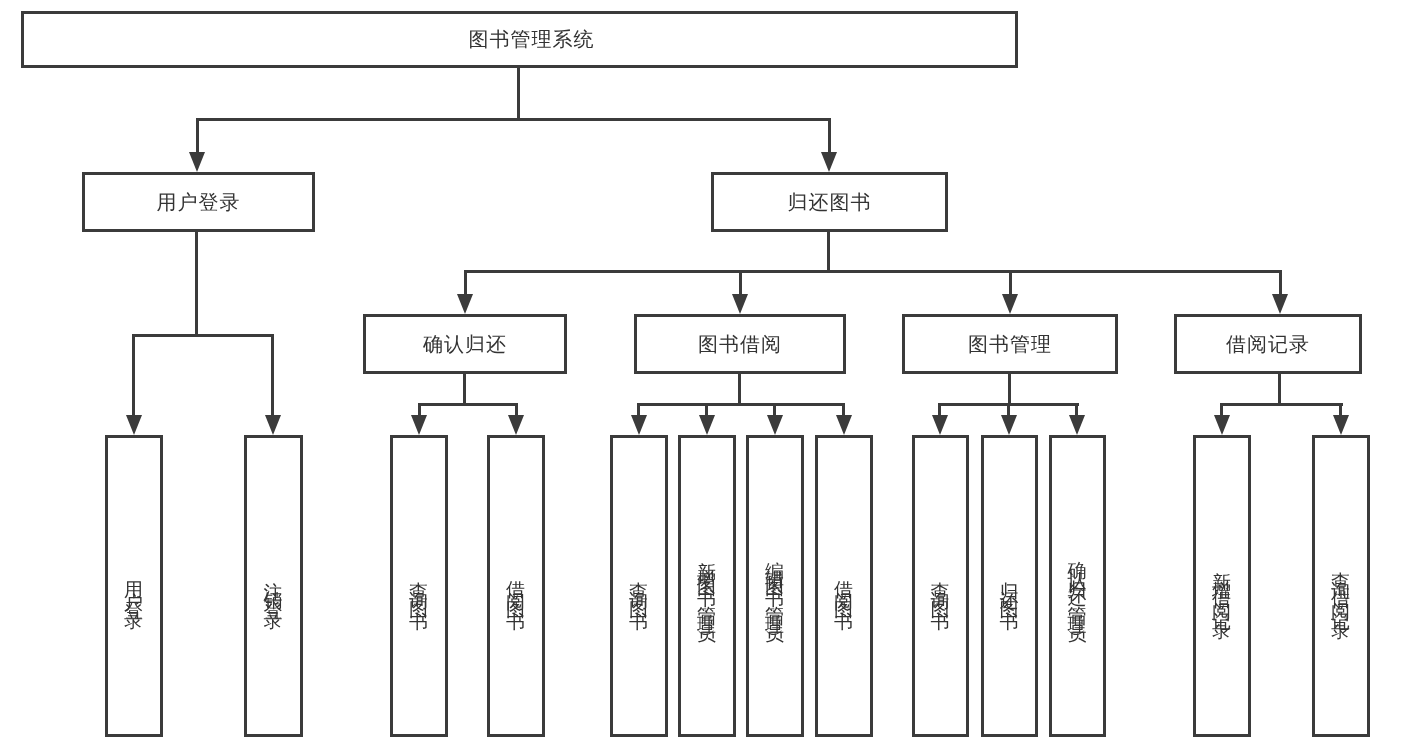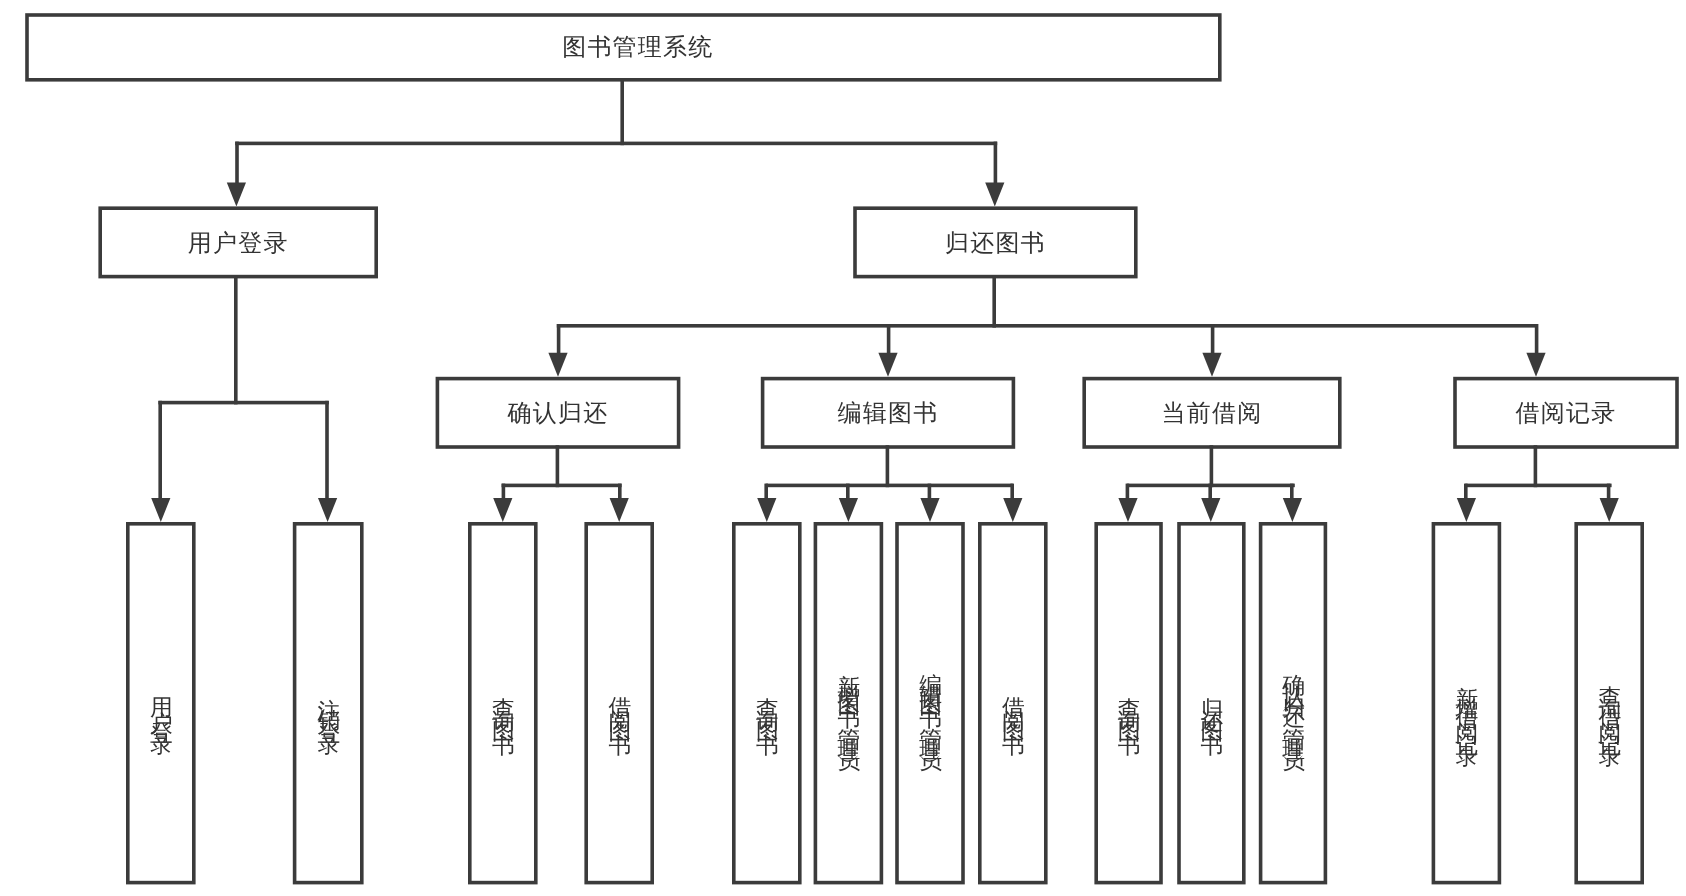--- a/index.html
+++ b/index.html
@@ -92,23 +92,23 @@
   <div class="v" style="left:464px; top:270px; height:26px;"></div>
   <div class="a" style="left:457px; top:294px;"></div>
   <div class="v" style="left:739px; top:270px; height:26px;"></div>
   <div class="a" style="left:732px; top:294px;"></div>
   <div class="v" style="left:1009px; top:270px; height:26px;"></div>
   <div class="a" style="left:1002px; top:294px;"></div>
   <div class="v" style="left:1279px; top:270px; height:26px;"></div>
   <div class="a" style="left:1272px; top:294px;"></div>
 
   <div class="node" style="left:363px; top:314px; width:204px; height:60px;">确认归还</div>
-  <div class="node" style="left:634px; top:314px; width:212px; height:60px;">编辑图书</div>
-  <div class="node" style="left:902px; top:314px; width:216px; height:60px;">当前借阅</div>
-  <div class="node" style="left:1211px; top:314px; width:188px; height:60px;">借阅记录</div>
+  <div class="node" style="left:634px; top:314px; width:212px; height:60px;">图书借阅</div>
+  <div class="node" style="left:902px; top:314px; width:216px; height:60px;">图书管理</div>
+  <div class="node" style="left:1174px; top:314px; width:188px; height:60px;">借阅记录</div>
 
   <div class="v" style="left:463px; top:371px; height:35px;"></div>
   <div class="h" style="left:418px; top:403px; width:100px;"></div>
   <div class="v" style="left:418px; top:403px; height:14px;"></div>
   <div class="a" style="left:411px; top:415px;"></div>
   <div class="v" style="left:515px; top:403px; height:14px;"></div>
   <div class="a" style="left:508px; top:415px;"></div>
 
   <div class="v" style="left:738px; top:371px; height:35px;"></div>
   <div class="h" style="left:638px; top:403px; width:206px;"></div>

